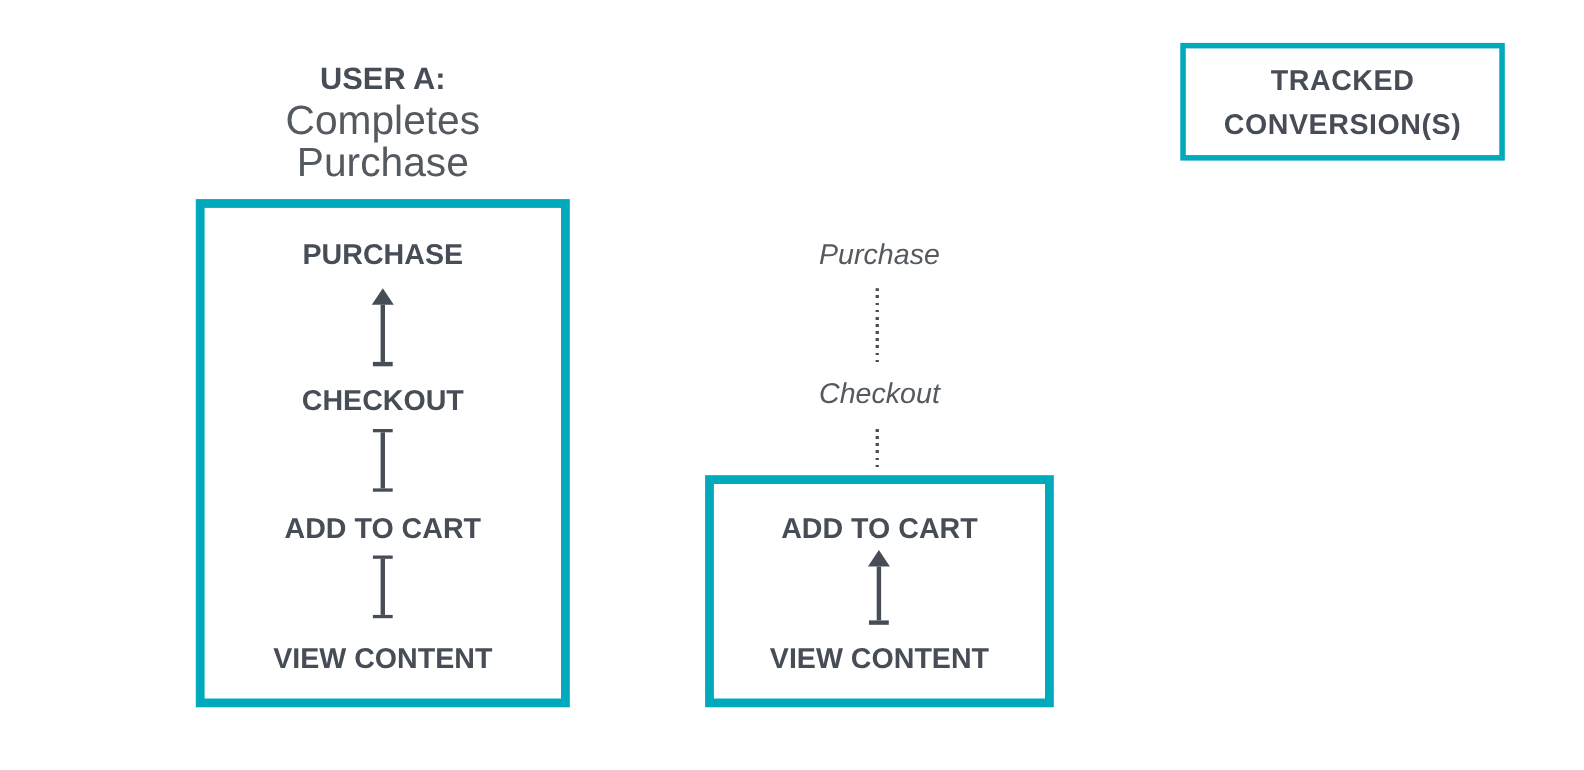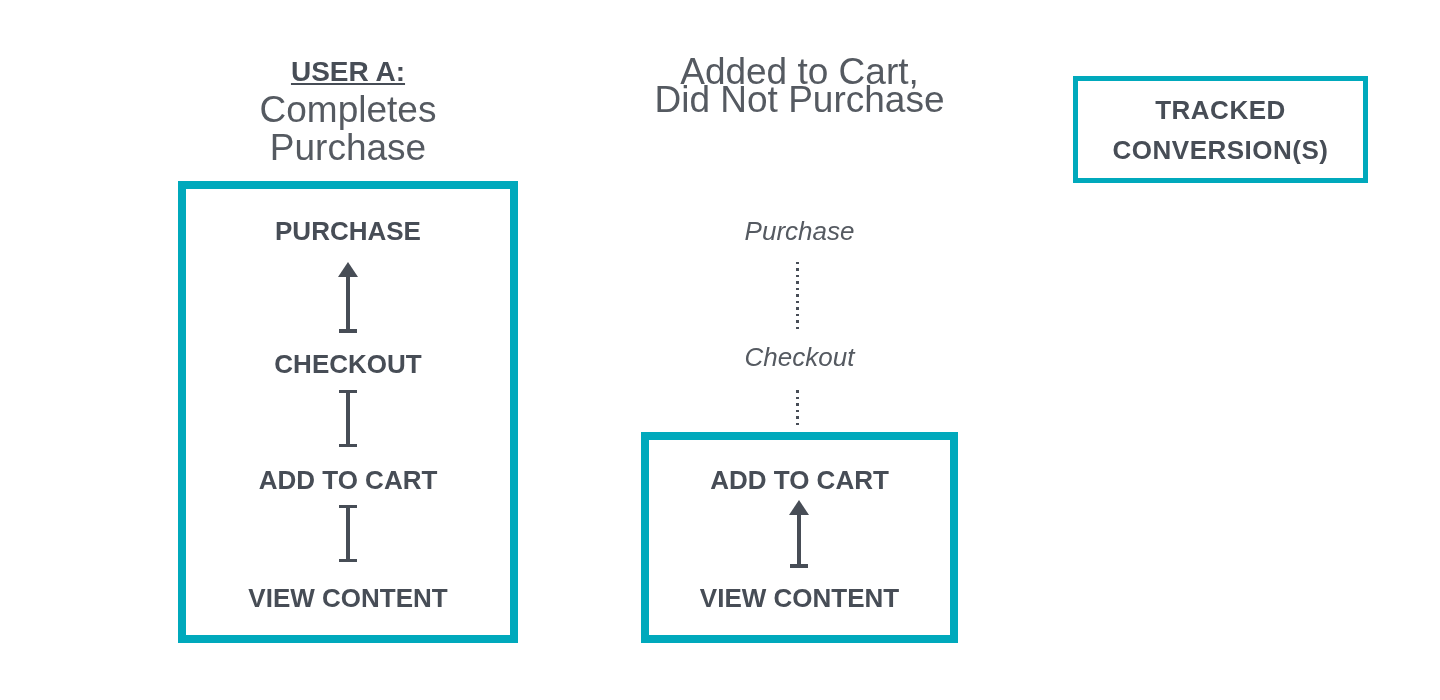--- a/index.html
+++ b/index.html
@@ -21,21 +21,20 @@
 
   .abs { position: absolute; }
 
   
   .heading { text-align: center; }
   .heading-title {
     font-size: 28px;
     font-weight: bold;
     line-height: 38px;
     color: var(--ink);
-    text-decoration: underline;
   }
   .heading-sub {
     font-size: 37px;
     line-height: 38px;
     color: var(--ink-soft);
   }
   .heading-sub.two-line {
     line-height: 28px;
     margin-top: 5px;
     white-space: pre-line;
@@ -141,22 +140,20 @@
 
   <div class="abs connector" style="left:339px; top:505px; width:18px; height:57px;">
     <div class="cap thin"></div>
     <div class="shaft"></div>
     <div class="cap thin"></div>
   </div>
 
   <div class="abs step bold" style="left:178px; top:581px; width:340px;">VIEW CONTENT</div>
 
   <div class="abs heading" style="left:641px; top:53px; width:317px;">
-    <div class="heading-sub two-line">Added to Cart,
-Did Not Purchase</div>
   </div>
 
   <div class="abs step italic" style="left:641px; top:214px; width:317px;">Purchase</div>
 
   <div class="abs dotted" style="left:796px; top:262px; height:68px;"></div>
 
   <div class="abs step italic" style="left:641px; top:340px; width:317px;">Checkout</div>
 
   <div class="abs dotted" style="left:796px; top:390px; height:38px;"></div>
 
@@ -165,17 +162,17 @@
   <div class="abs step bold" style="left:641px; top:463px; width:317px;">ADD TO CART</div>
 
   <div class="abs connector" style="left:789px; top:500px; width:20px; height:68px;">
     <div class="tri"></div>
     <div class="shaft"></div>
     <div class="cap"></div>
   </div>
 
   <div class="abs step bold" style="left:641px; top:581px; width:317px;">VIEW CONTENT</div>
 
-  <div class="abs legend-box" style="left:1073px; top:39px; width:295px; height:107px;margin-top:37px;">
+  <div class="abs legend-box" style="left:1073px; top:39px; width:295px; height:107px;">
     <div class="legend-label">TRACKED CONVERSION(S)</div>
   </div>
 
 </div>
 
 </body></html>

